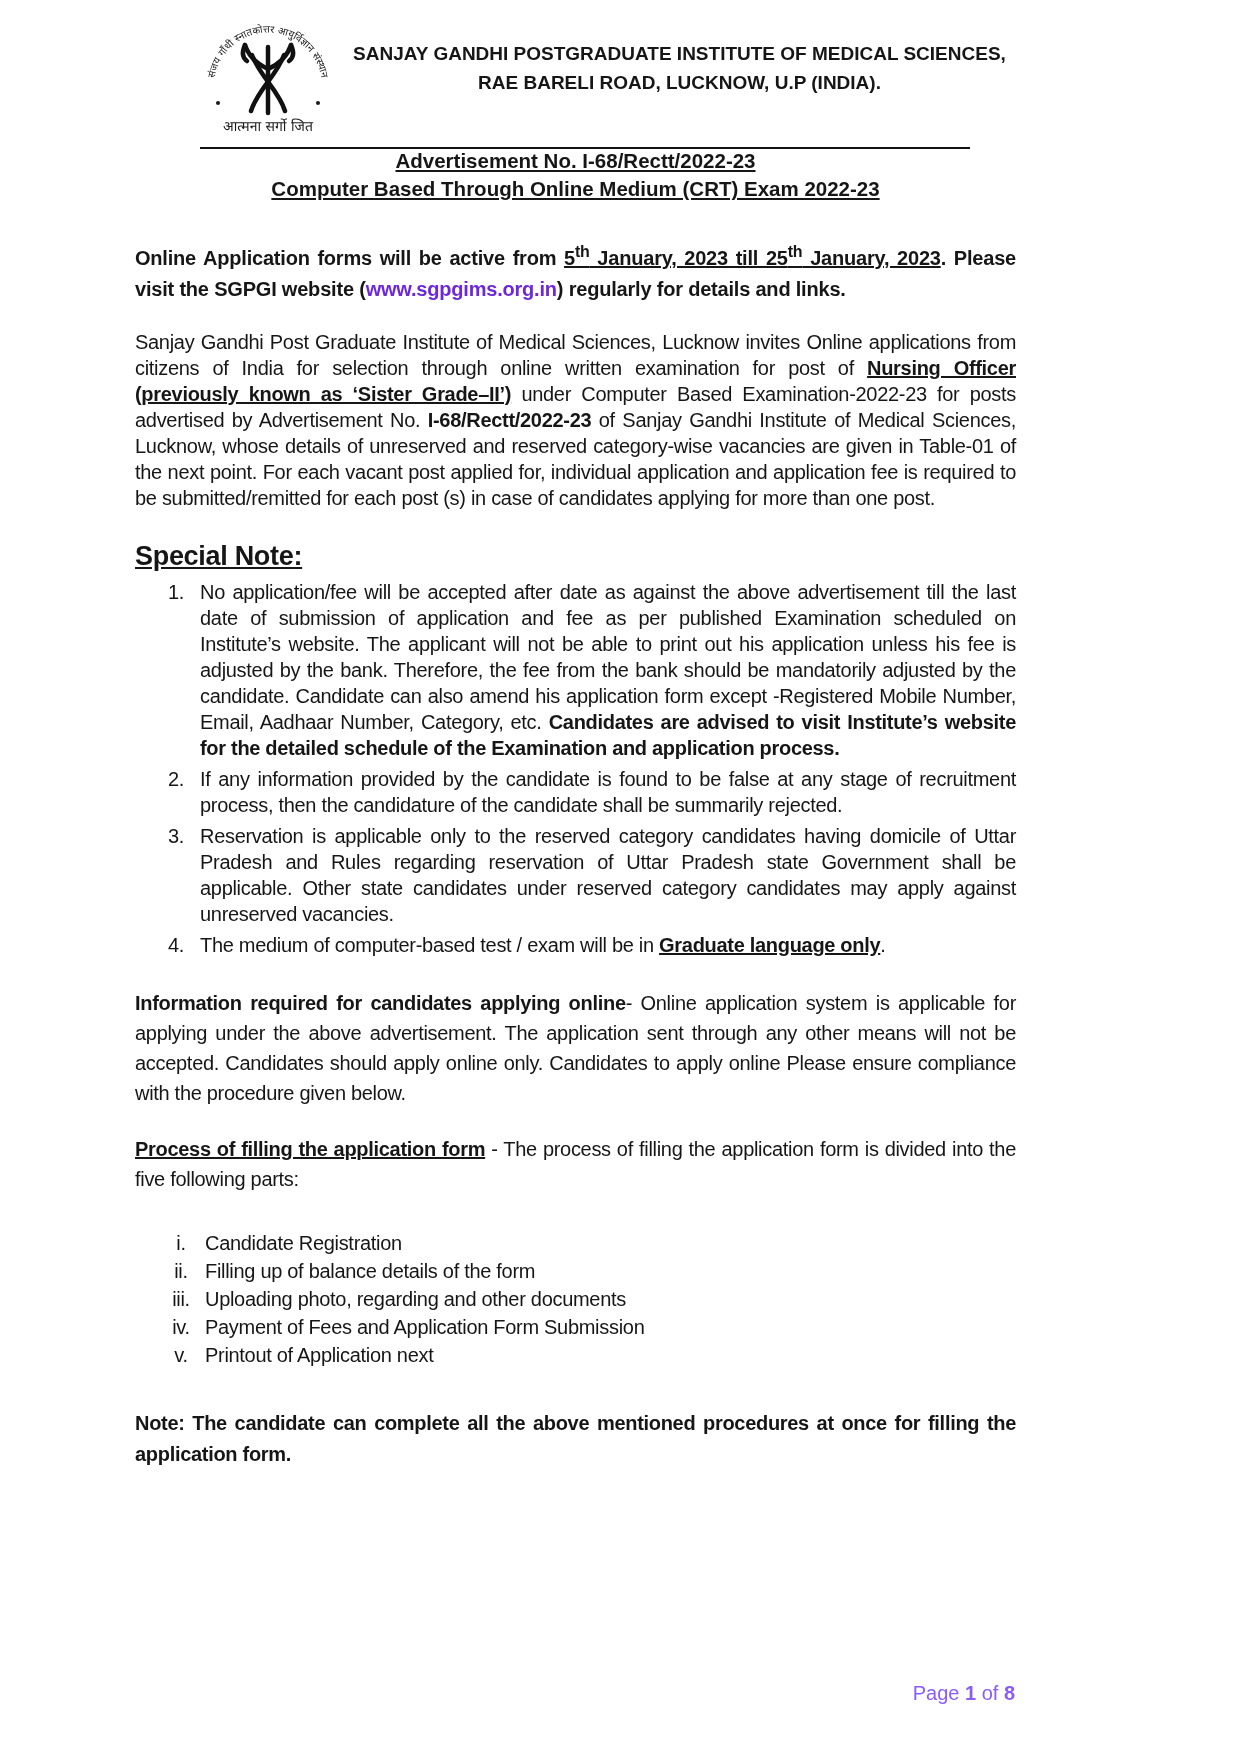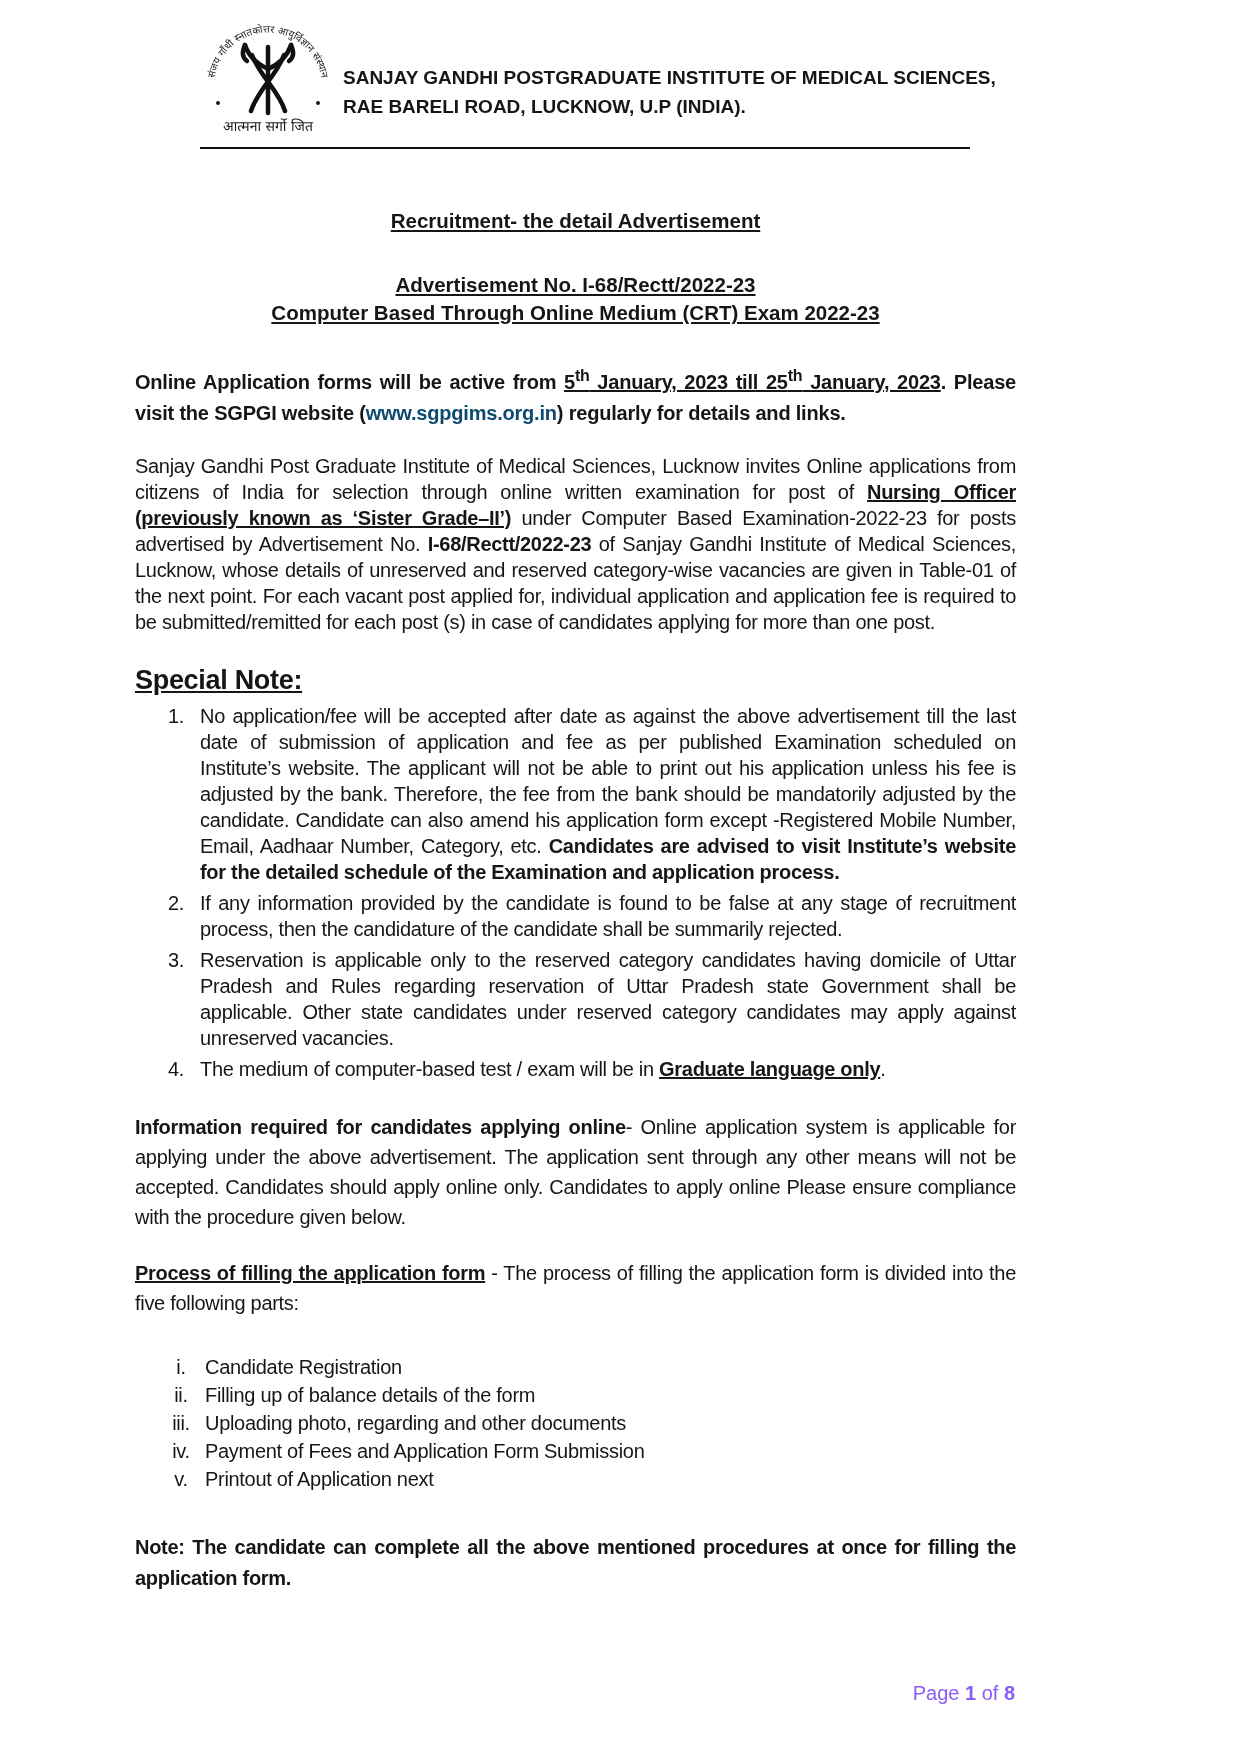--- a/index.html
+++ b/index.html
@@ -11,41 +11,41 @@
     color:#161616;
     font-family:"Liberation Sans", sans-serif;
     box-sizing:border-box;
     padding:15px 225px 0 135px;
     overflow:hidden;
   }
   
   .hdr { display:flex; align-items:flex-start; }
   .logo-box { flex:0 0 150px; margin-left:58px; height:122px; }
   .inst-block {
-    flex:1; margin-top:48px;
+    flex:1; text-align:center; margin-top:24px;
     font-weight:bold; font-size:19px; line-height:29px; letter-spacing:0;
   }
   .divider {
     margin:10px 0 0 65px; width:770px; height:0;
     border-bottom:2px solid #111;
   }
   
   .h-center { text-align:center; font-weight:bold; font-size:20.5px; }
   .title-h { margin:60px 32px 40px 32px; }
   .adv-h   { margin:0 32px 4px 32px; }
   .exam-h  { margin:0 32px 42px 32px; }
   .u { text-decoration:underline; }
   
   .just { text-align:justify; }
   p { margin:0; }
   .intro  { font-weight:bold; font-size:20px; line-height:31px; letter-spacing:-0.2px; margin-bottom:24px; }
   .bodytx { font-size:20px; line-height:26px; letter-spacing:-0.3px; }
   .para-main { margin-bottom:32px; }
   .b { font-weight:bold; }
-  .link { color:#0c4a6e; }
+  .link { color:#6d28d9; }
   sup { font-size:16px; line-height:0; }
   .sn-label { font-weight:bold; font-size:27px; text-decoration:underline; margin-bottom:10px; }
   .note-item { display:flex; margin-bottom:5px; }
   .note-num  { flex:0 0 65px; box-sizing:border-box; padding-left:33px; }
   .note-body { flex:1; }
   .after-notes { margin-bottom:30px; }
   .info-para { line-height:30px; margin-bottom:26px; }
   .process-para { line-height:30px; margin-bottom:36px; }
   .step-row { display:flex; margin-bottom:2px; }
   .step-num { flex:0 0 70px; box-sizing:border-box; padding-left:22px; text-align:center; }
@@ -87,23 +87,20 @@
       </svg>
     </div>
     <div class="inst-block">
       <div>SANJAY GANDHI POSTGRADUATE INSTITUTE OF MEDICAL SCIENCES,</div>
       <div>RAE BARELI ROAD, LUCKNOW, U.P (INDIA).</div>
     </div>
   </div>
 
   <div class="divider"></div>
 
-  <div class="h-center title-h">
-    <span class="u">Recruitment- the detail Advertisement</span>
-  </div>
   <div class="h-center adv-h">
     <span class="u">Advertisement No. I-68/Rectt/2022-23</span>
   </div>
   <div class="h-center exam-h">
     <span class="u">Computer Based Through Online Medium (CRT) Exam 2022-23</span>
   </div>
 
   <p class="intro just"><span>Online Application forms will be active from </span><span class="u"><span>5</span><sup>th</sup><span> January, 2023 till 25</span><sup>th</sup><span> January, 2023</span></span><span>. Please visit the SGPGI website (</span><span class="link">www.sgpgims.org.in</span><span>) regularly for details and links.</span></p>
 
   <p class="bodytx just para-main"><span>Sanjay Gandhi Post Graduate Institute of Medical Sciences, Lucknow invites Online applications from citizens of India for selection through online written examination for post of </span><span class="b u">Nursing Officer (previously known as ‘Sister Grade–II’)</span><span> under Computer Based Examination-2022-23 for posts advertised by Advertisement No.  </span><span class="b">I-68/Rectt/2022-23</span><span> of Sanjay Gandhi Institute of Medical Sciences, Lucknow, whose details of unreserved and reserved category-wise vacancies are given in Table-01 of the next point. For each vacant post applied for, individual application and application fee is required to be submitted/remitted for each post (s) in case of candidates applying for more than one post.</span></p>

